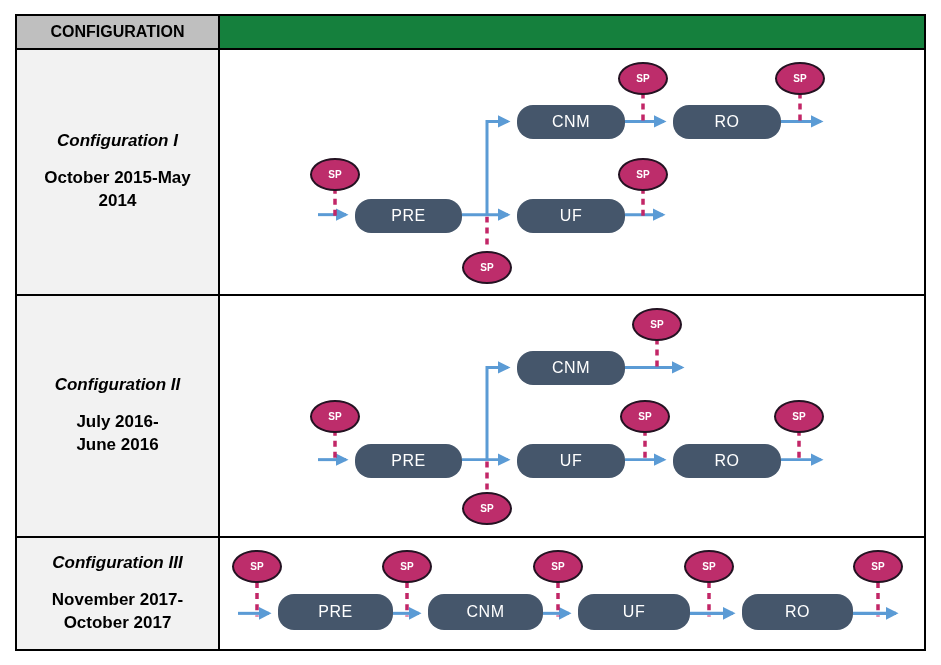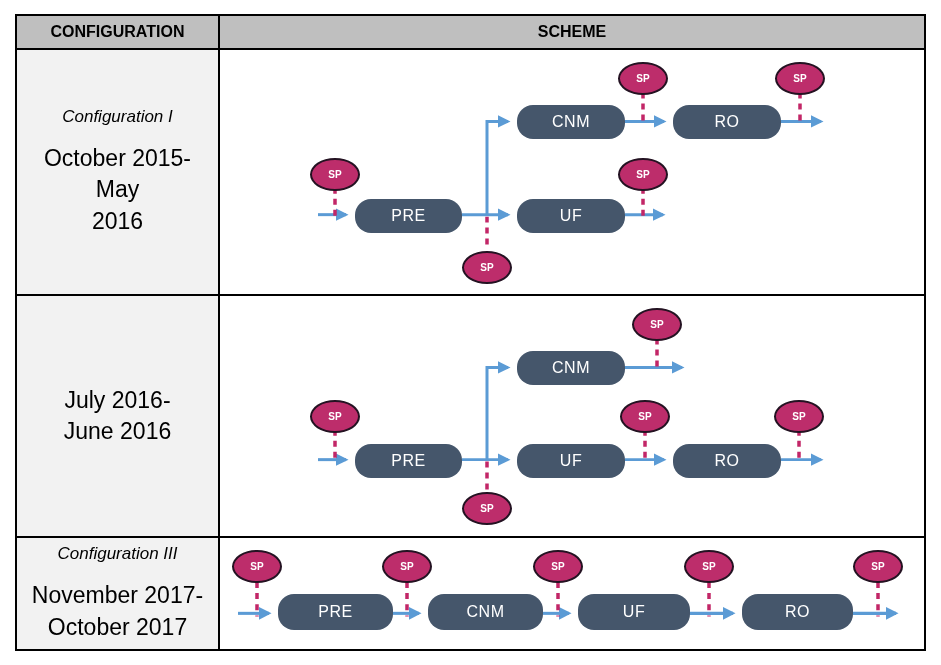--- a/index.html
+++ b/index.html
@@ -23,22 +23,22 @@
   }
   .header-row{ height:34px; }
   .header-row .cell-left, .header-row .cell-scheme{
     background:var(--header-bg); display:flex; align-items:center; justify-content:center;
     font-weight:bold; font-size:16px; color:#000;
   }
   .cell-scheme{ flex:1; position:relative; background:#fff; overflow:hidden; }
   .row-1{ height:246px; }
   .row-2{ height:242px; }
   .row-3{ flex:1; }
-  .cfg-name{ font-weight:normal; font-style:italic; font-size:17px; color:#000; margin-bottom:16px; }
-  .cfg-period{ font-weight:normal; font-size:23px; color:#000; line-height:1.35; }
+  .cfg-name{ font-weight:bold; font-style:italic; font-size:17px; color:#000; margin-bottom:16px; }
+  .cfg-period{ font-weight:bold; font-size:17px; color:#000; line-height:1.35; }
   .diagram-svg{ position:absolute; left:0; top:0; width:100%; height:100%; }
   .flow{ stroke:var(--arrow); stroke-width:3; fill:none; }
   .ah{ fill:var(--arrow); }
   .dash{ stroke:var(--dash); stroke-width:3.5; stroke-dasharray:6 5; fill:none; }
   .pbox{
     position:absolute; background:var(--box-fill); border-radius:16px;
     display:flex; align-items:center; justify-content:center;
     color:var(--box-text); font-size:16px; letter-spacing:0.5px;
   }
   .sp{
@@ -48,29 +48,28 @@
     color:var(--sp-text); font-size:10px; font-weight:600; z-index:2;
   }
 </style>
 </head>
 <body>
 
 <div class="table">
 
   <div class="trow header-row">
     <div class="cell-left">CONFIGURATION</div>
-    <div class="cell-scheme">SCHEME</div>
   </div>
 
   <div class="trow row-1">
     <div class="cell-left">
       <div class="cfg-name">Configuration I</div>
       <div class="cfg-period">
         <span>October 2015-May</span><br>
-        <span>2016</span>
+        <span>2014</span>
       </div>
     </div>
     <div class="cell-scheme">
       <svg class="diagram-svg" viewBox="0 0 704 246" preserveAspectRatio="none">
         <defs>
           <marker id="ar1" viewBox="0 0 10 10" refX="8" refY="5" markerWidth="4.2" markerHeight="4.2" orient="auto">
             <path d="M0,0 L10,5 L0,10 z" class="ah"></path>
           </marker>
         </defs>
         <path class="flow" d="M98,166 H126" marker-end="url(#ar1)"></path>
@@ -92,20 +91,21 @@
       <div class="sp" style="left:90px;top:108px">SP</div>
       <div class="sp" style="left:398px;top:12px">SP</div>
       <div class="sp" style="left:555px;top:12px">SP</div>
       <div class="sp" style="left:398px;top:108px">SP</div>
       <div class="sp" style="left:242px;top:201px">SP</div>
     </div>
   </div>
 
   <div class="trow row-2">
     <div class="cell-left">
+      <div class="cfg-name">Configuration II</div>
       <div class="cfg-period">
         <span>July 2016-</span><br>
         <span>June 2016</span>
       </div>
     </div>
     <div class="cell-scheme">
       <svg class="diagram-svg" viewBox="0 0 704 242" preserveAspectRatio="none">
         <defs>
           <marker id="ar2" viewBox="0 0 10 10" refX="8" refY="5" markerWidth="4.2" markerHeight="4.2" orient="auto">
             <path d="M0,0 L10,5 L0,10 z" class="ah"></path>

